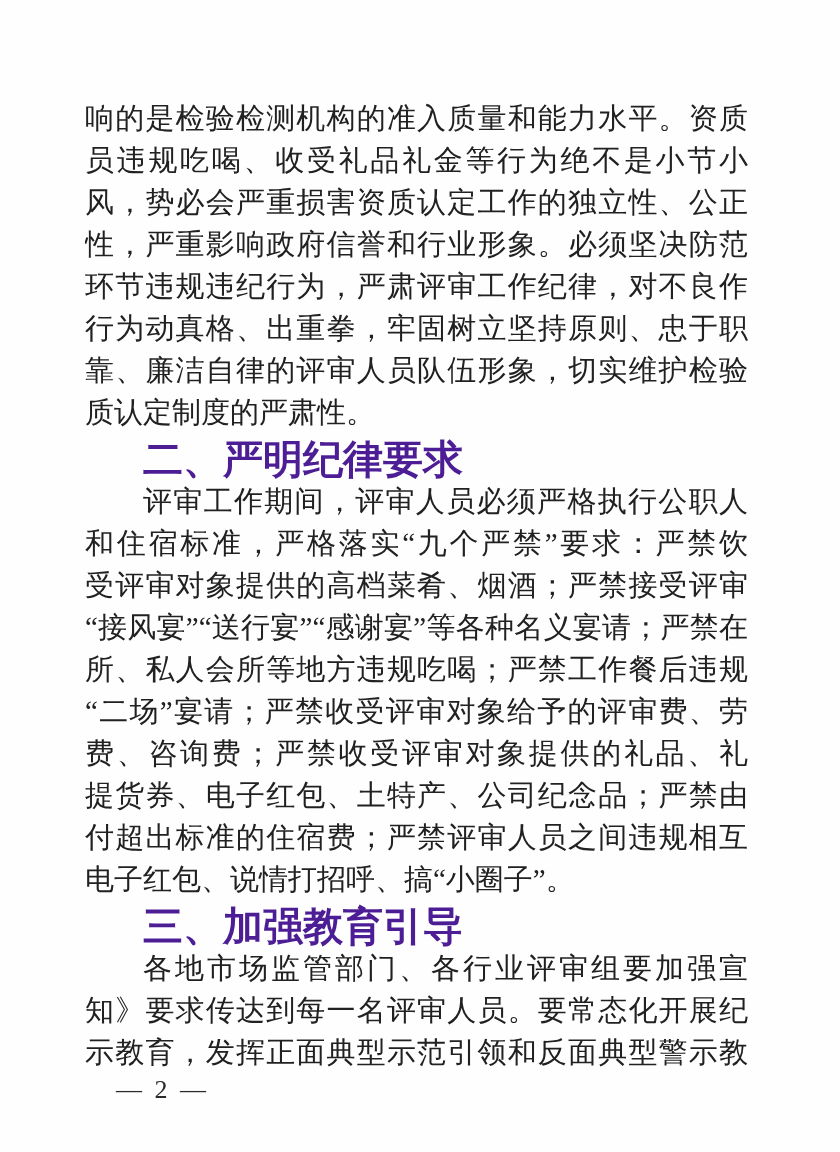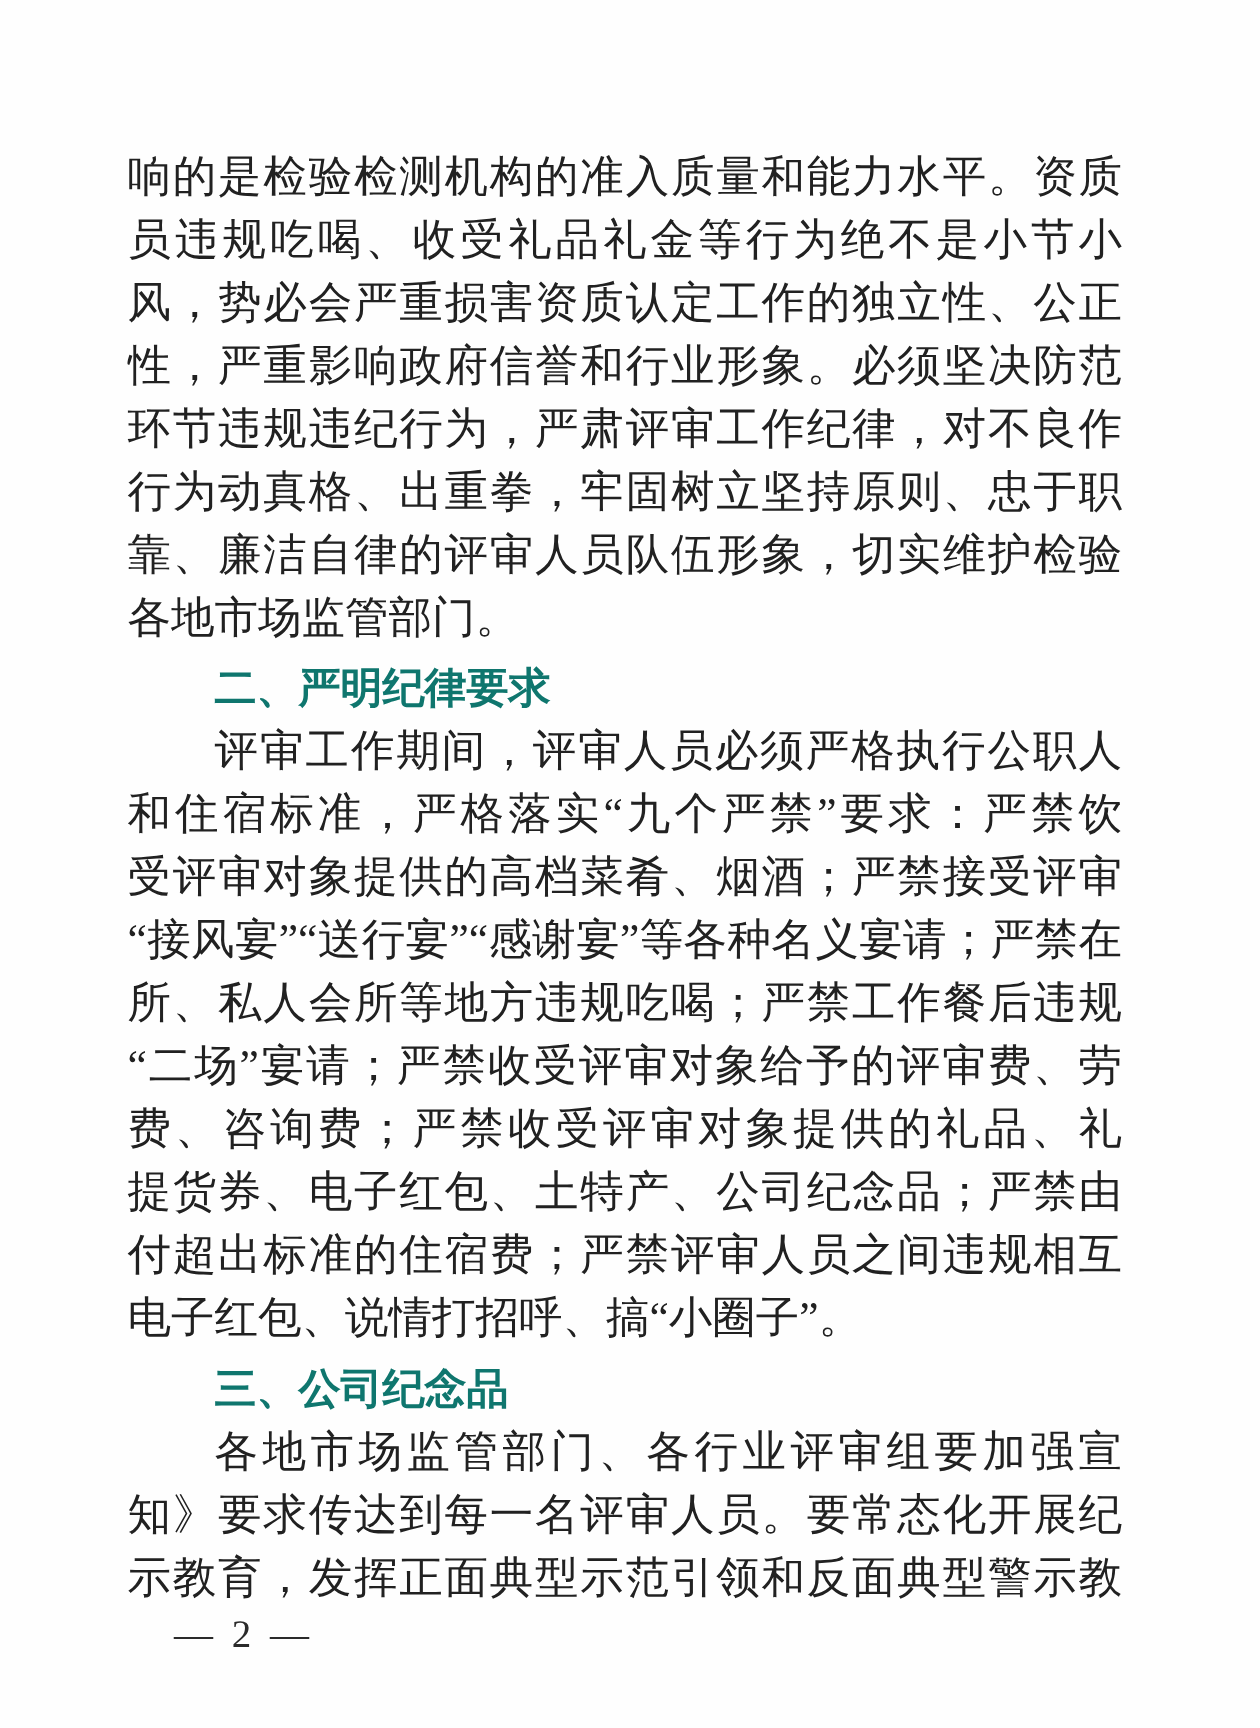--- a/index.html
+++ b/index.html
@@ -34,27 +34,27 @@
   .line.indent {
     padding-left: 58px;
   }
   .line.end {
     text-align-last: left;
     -moz-text-align-last: left;
   }
   .heading {
     font-family: "Liberation Sans", "DejaVu Sans", sans-serif;
     font-weight: bold;
-    font-size: 28px;
+    font-size: 40px;
     line-height: 42px;
     height: 42px;
     margin: 5px 0 0 0;
     padding-left: 58px;
     text-align: left;
-    color: #0f766e;
+    color: #4c1d95;
   }
   .page-number {
     position: absolute;
     left: 116px;
     top: 1072px;
     font-size: 26px;
     line-height: 36px;
     letter-spacing: 3px;
     color: #2a2a2a;
   }
@@ -65,36 +65,36 @@
 <div class="page">
   <div class="body-text">
 
     <div class="line">响的是检验检测机构的准入质量和能力水平。资质认定评审人</div>
     <div class="line">员违规吃喝、收受礼品礼金等行为绝不是小节小事，一旦成</div>
     <div class="line">风，势必会严重损害资质认定工作的独立性、公正性和权威</div>
     <div class="line">性，严重影响政府信誉和行业形象。必须坚决防范和整治评审</div>
     <div class="line">环节违规违纪行为，严肃评审工作纪律，对不良作风、不廉洁</div>
     <div class="line">行为动真格、出重拳，牢固树立坚持原则、忠于职守、公正可</div>
     <div class="line">靠、廉洁自律的评审人员队伍形象，切实维护检验检测机构资</div>
-    <div class="line end">各地市场监管部门。</div>
+    <div class="line end">质认定制度的严肃性。</div>
 
     <h2 class="heading">二、严明纪律要求</h2>
 
     <div class="line indent">评审工作期间，评审人员必须严格执行公职人员出差用餐</div>
     <div class="line">和住宿标准，严格落实“九个严禁”要求：严禁饮酒；严禁接</div>
     <div class="line">受评审对象提供的高档菜肴、烟酒；严禁接受评审对象安排的</div>
     <div class="line">“接风宴”“送行宴”“感谢宴”等各种名义宴请；严禁在高档场</div>
     <div class="line">所、私人会所等地方违规吃喝；严禁工作餐后违规组织、接受</div>
     <div class="line">“二场”宴请；严禁收受评审对象给予的评审费、劳务费、感谢</div>
     <div class="line">费、咨询费；严禁收受评审对象提供的礼品、礼金、购物卡、</div>
     <div class="line">提货券、电子红包、土特产、公司纪念品；严禁由评审对象支</div>
     <div class="line">付超出标准的住宿费；严禁评审人员之间违规相互吃请、相互</div>
     <div class="line end">电子红包、说情打招呼、搞“小圈子”。</div>
 
-    <h2 class="heading">三、公司纪念品</h2>
+    <h2 class="heading">三、加强教育引导</h2>
 
     <div class="line indent">各地市场监管部门、各行业评审组要加强宣贯，确保《通</div>
     <div class="line">知》要求传达到每一名评审人员。要常态化开展纪法培训和警</div>
     <div class="line">示教育，发挥正面典型示范引领和反面典型警示教育作用，引</div>
 
   </div>
 
   <div class="page-number">— 2 —</div>
 </div>
 

